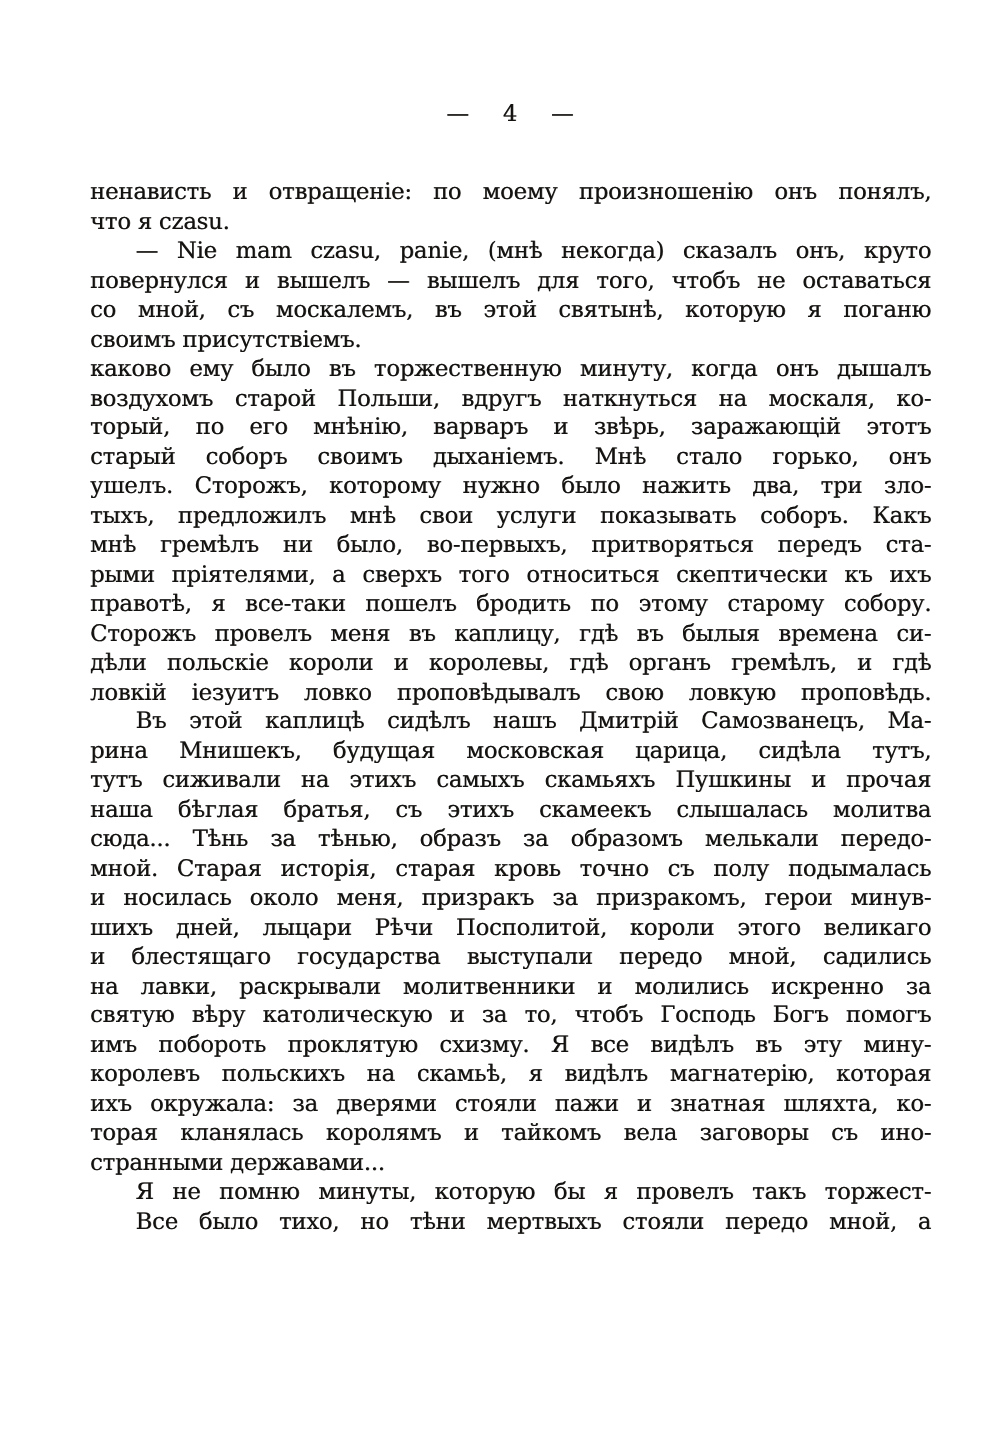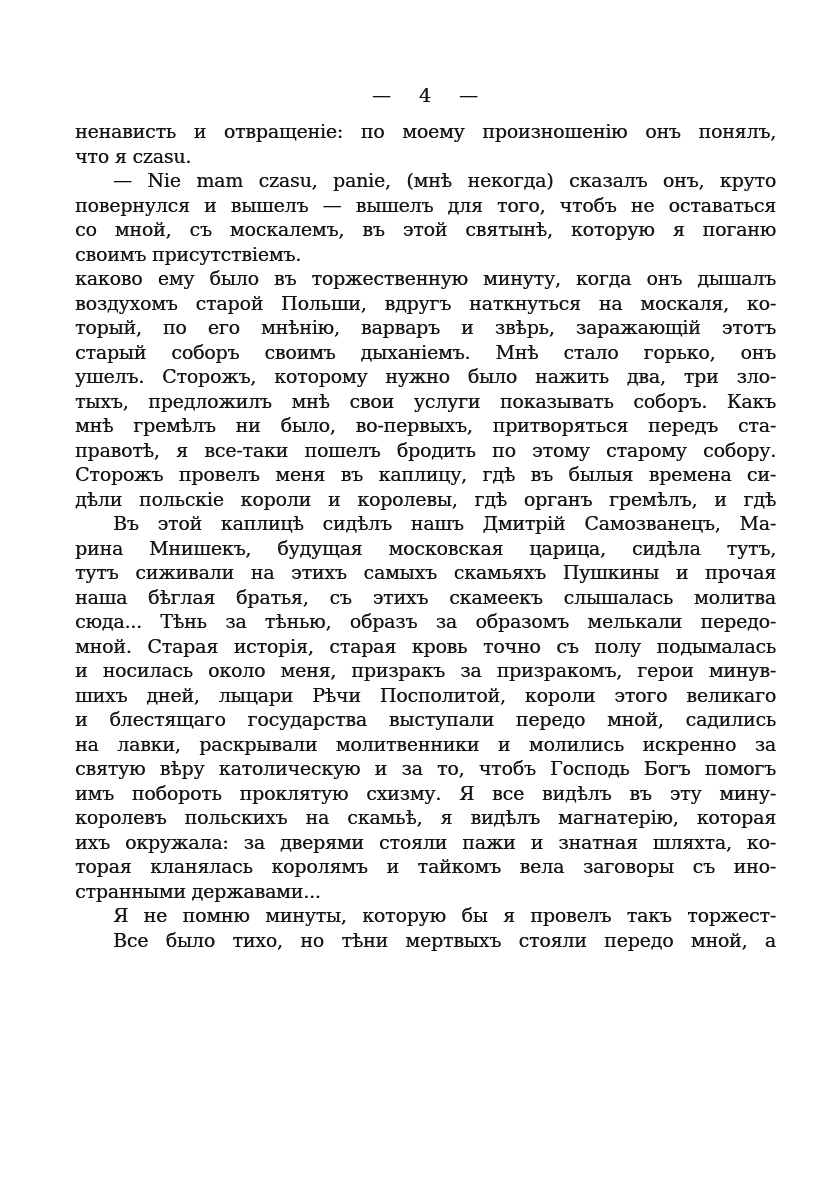--- a/index.html
+++ b/index.html
@@ -10,21 +10,21 @@
     position:relative; width:840px; height:1191px;
     background:var(--paper); color:var(--ink);
     font-family:"DejaVu Serif", serif;
   }
   .pageno {
     position:absolute; top:84px; left:75px; width:701px;
     text-align:center; font-size:19px; word-spacing:20px;
     letter-spacing:1px;
     text-shadow:0.4px 0 0 rgba(20,18,16,0.65);
   }
-  .text-block { position:absolute; top:119px; left:75px; width:701px; }
+  .text-block { position:absolute; top:148px; left:75px; width:701px; }
   .para { margin:0; }
   .line {
     height:24.5px; line-height:24.5px; font-size:19px;
     letter-spacing:-0.2px; overflow:hidden;
     text-align:justify; text-align-last:left;
     text-shadow:0.4px 0 0 rgba(20,18,16,0.65);
     white-space:nowrap;
   }
   .line.j { text-align-last:justify; white-space:normal; }
   .line.ind { text-indent:38px; }
@@ -47,23 +47,25 @@
         <div class="line">своимъ присутствіемъ.</div>
       </div>
       <div class="para">
         <div class="line j">каково ему было въ торжественную минуту, когда онъ дышалъ</div>
         <div class="line j">воздухомъ старой Польши, вдругъ наткнуться на москаля, ко-</div>
         <div class="line j">торый, по его мнѣнію, варваръ и звѣрь, заражающій этотъ</div>
         <div class="line j">старый соборъ своимъ дыханіемъ. Мнѣ стало горько, онъ</div>
         <div class="line j">ушелъ. Сторожъ, которому нужно было нажить два, три зло-</div>
         <div class="line j">тыхъ, предложилъ мнѣ свои услуги показывать соборъ. Какъ</div>
         <div class="line j">мнѣ гремѣлъ ни было, во-первыхъ, притворяться передъ ста-</div>
+        <div class="line j">рыми пріятелями, а сверхъ того относиться скептически къ ихъ</div>
         <div class="line j">правотѣ, я все-таки пошелъ бродить по этому старому собору.</div>
         <div class="line j">Сторожъ провелъ меня въ каплицу, гдѣ въ былыя времена си-</div>
         <div class="line j">дѣли польскіе короли и королевы, гдѣ органъ гремѣлъ, и гдѣ</div>
+        <div class="line j">ловкій іезуитъ ловко проповѣдывалъ свою ловкую проповѣдь.</div>
       </div>
       <div class="para">
         <div class="line j ind">Въ этой каплицѣ сидѣлъ нашъ Дмитрій Самозванецъ, Ма-</div>
         <div class="line j">рина Мнишекъ, будущая московская царица, сидѣла тутъ,</div>
         <div class="line j">тутъ сиживали на этихъ самыхъ скамьяхъ Пушкины и прочая</div>
         <div class="line j">наша бѣглая братья, съ этихъ скамеекъ слышалась молитва</div>
         <div class="line j">сюда... Тѣнь за тѣнью, образъ за образомъ мелькали передо-</div>
         <div class="line j">мной. Старая исторія, старая кровь точно съ полу подымалась</div>
         <div class="line j">и носилась около меня, призракъ за призракомъ, герои минув-</div>
         <div class="line j"><span>шихъ дней, </span><span class="it">лыцари</span><span> Рѣчи Посполитой, короли этого великаго</span></div>

